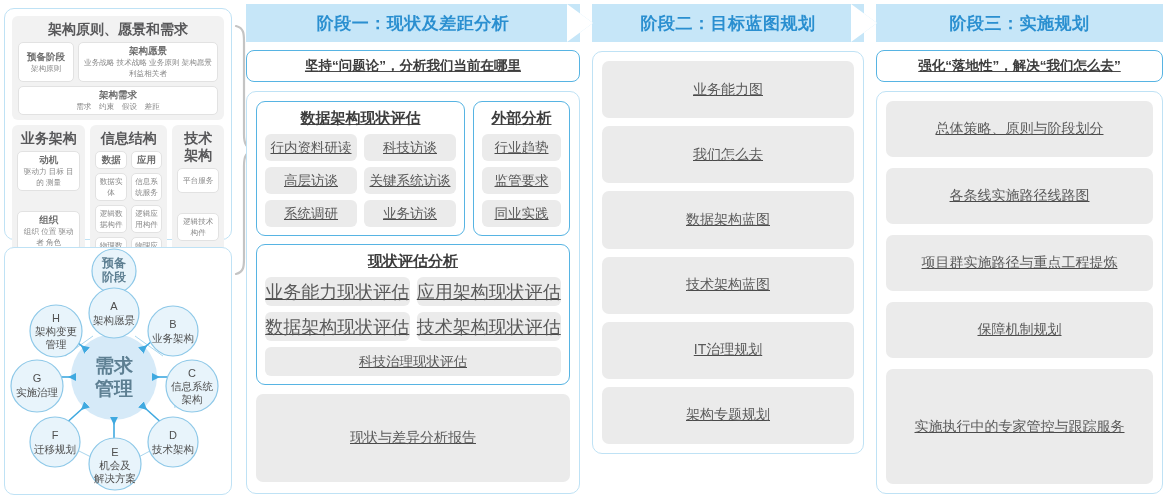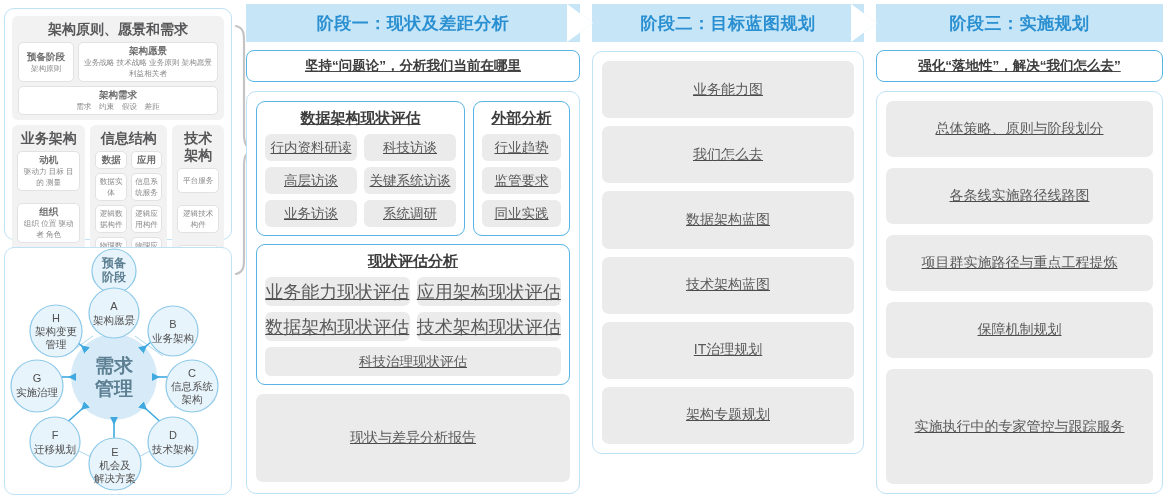--- a/index.html
+++ b/index.html
@@ -42,21 +42,21 @@
   
   .prelim{width:56px;display:flex;flex-direction:column;justify-content:center;}
   .vision{flex:1;}
 
   
   .arch-cols{display:flex;gap:5px;}
   .arch-col{background:#f2f2f2;border-radius:6px;padding:5px 5px;box-sizing:border-box;}
   .col-biz{width:86px;}
   .col-info{width:90px;}
   .col-tech{width:60px;}
-  .arch-col .cell{margin-bottom:12px;}
+  .arch-col .cell{margin-bottom:20px;}
   .arch-col .cell:last-child{margin-bottom:0;}
   .info-two{display:flex;gap:4px;}
   .info-two>div{flex:1;display:flex;flex-direction:column;}
   .info-two .cell{flex:1;display:flex;flex-direction:column;justify-content:center;}
 
   
   .realize{display:flex;gap:5px;align-items:center;background:#f2f2f2;border-radius:6px;padding:5px;box-sizing:border-box;}
   .realize-label{
     width:40px;text-align:center;font-weight:bold;color:#58585a;
     font-size:13px;line-height:15px;flex:none;
@@ -362,22 +362,22 @@
           <div class="subcard-title">数据架构现状评估</div>
           <div class="p1-row">
             <div class="pill">行内资料研读</div>
             <div class="pill">科技访谈</div>
           </div>
           <div class="p1-row">
             <div class="pill">高层访谈</div>
             <div class="pill">关键系统访谈</div>
           </div>
           <div class="p1-row">
+            <div class="pill">系统调研</div>
             <div class="pill">业务访谈</div>
-            <div class="pill">系统调研</div>
           </div>
         </div>
 
         <div class="subcard card-external">
           <div class="subcard-title">外部分析</div>
           <div class="pill">行业趋势</div>
           <div class="pill">监管要求</div>
           <div class="pill">同业实践</div>
         </div>
       </div>

